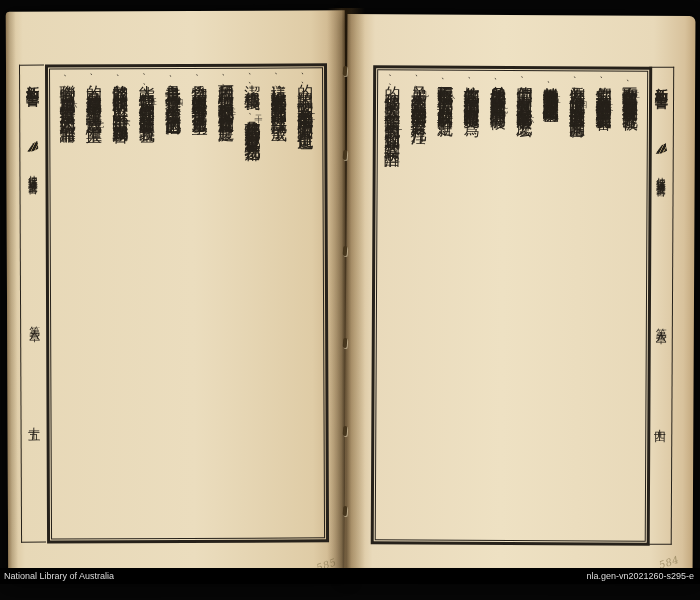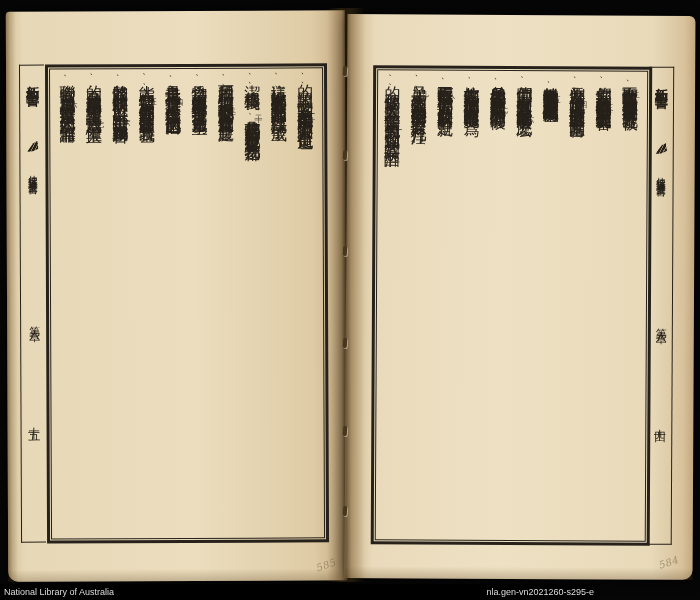--- a/index.html
+++ b/index.html
@@ -62,21 +62,21 @@
   
   .pencil{
     position:absolute;font-size:10px;color:#95855f;opacity:.8;
     font-style:italic;transform:rotate(-18deg);letter-spacing:.5px;
     font-family:"DejaVu Serif",serif;
   }
   .pencil-left{left:308px;top:549px;}
   .pencil-right{left:314px;top:541px;}
   
   .footer{
-    position:absolute;left:0;bottom:0;width:600px;height:16px;background:#000;
+    position:absolute;left:0;bottom:16px;width:700px;height:16px;background:#000;
     font-family:"Liberation Sans","DejaVu Sans",sans-serif;font-size:9px;color:#dcdcdc;
   }
   .footer-left{position:absolute;left:4px;top:3px;}
   .footer-right{position:absolute;right:6px;top:3px;}
   
   .edge-shade-left{position:absolute;left:0;top:0;width:10px;height:100%;border-radius:4px 0 0 10px;background:linear-gradient(to right,rgba(70,50,20,.35),rgba(70,50,20,0));pointer-events:none;}
   .edge-shade-bottom{position:absolute;left:0;bottom:0;width:100%;height:12px;background:linear-gradient(to top,rgba(90,65,30,.28),rgba(90,65,30,0));pointer-events:none;}
 </style>
 </head>
 <body>

